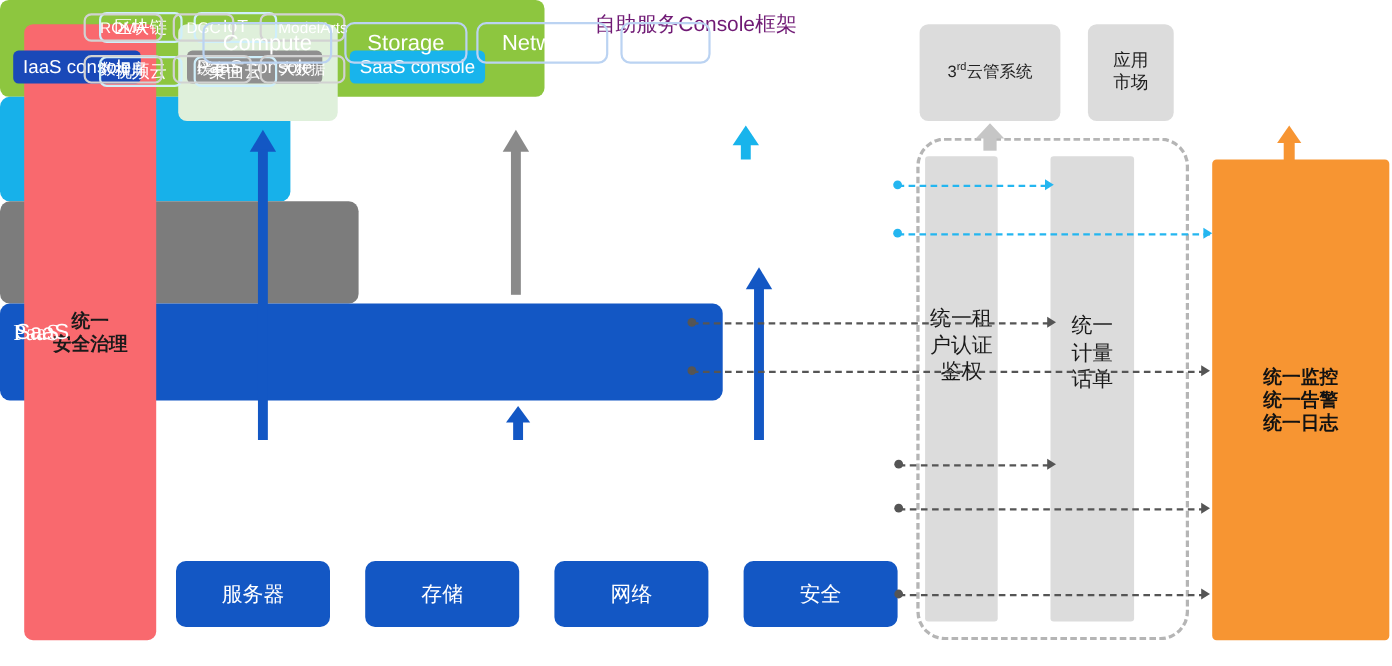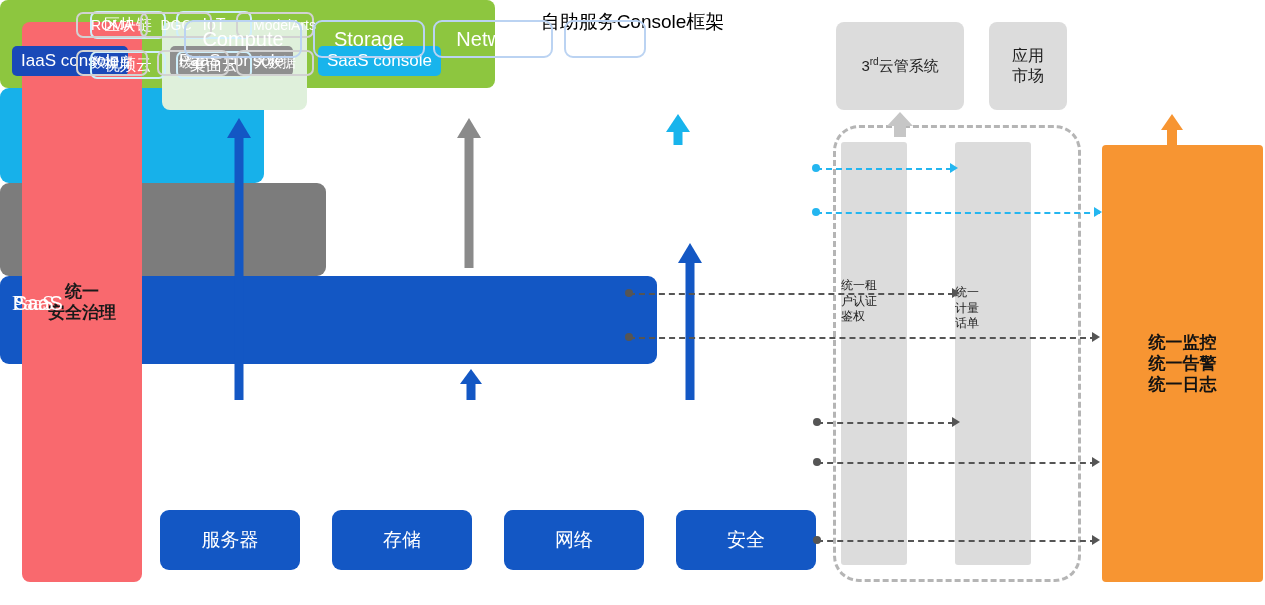--- a/index.html
+++ b/index.html
@@ -8,21 +8,21 @@
   .box{position:absolute;box-sizing:border-box;display:flex;align-items:center;justify-content:center;text-align:center;line-height:1.25;}
 
   
   #sec-pillar{left:22px;top:22px;width:120px;height:560px;background:#F9696E;border-radius:8px;color:#1a1a1a;font-size:17px;font-weight:700;}
 
   
   #api-gw{left:162px;top:22px;width:145px;height:88px;background:#DFF0DB;border-radius:8px;color:#222;font-size:17px;}
 
   
   #console-frame{left:322px;top:22px;width:495px;height:88px;background:#8CC63F;background:#8DC63F;border-radius:8px;display:block;}
-  #console-frame .cf-title{position:absolute;left:0;top:9px;width:100%;text-align:center;font-size:19px;color:#000000;font-weight:400;}
+  #console-frame .cf-title{position:absolute;left:0;top:9px;width:100%;text-align:center;font-size:19px;color:#701a75;font-weight:400;}
   .cbtn{position:absolute;top:46px;height:30px;border-radius:5px;display:flex;align-items:center;justify-content:center;color:#fff;font-size:17px;padding:0 9px;box-sizing:border-box;}
   #c-iaas{left:12px;background:#1A49B8;}
   #c-paas{left:170px;background:#8F8F8F;}
   #c-saas{left:318px;background:#18B4EC;}
 
   
   #third-party{left:836px;top:22px;width:128px;height:88px;background:#DCDCDC;border-radius:8px;color:#1f1f1f;font-size:15px;}
   #app-market{left:989px;top:22px;width:78px;height:88px;background:#DCDCDC;border-radius:8px;color:#1f1f1f;font-size:16px;}
 
   
@@ -36,21 +36,21 @@
   #s-block{left:90px;top:11px;width:76px;}
   #s-iot{left:176px;top:11px;width:76px;}
   #s-video{left:90px;top:51px;width:76px;}
   #s-desk{left:176px;top:51px;width:76px;}
 
   
   #paas{left:303px;top:268px;width:326px;height:93px;background:#7C7C7C;border-radius:9px;display:block;}
   #paas .lbl{position:absolute;left:12px;top:50%;transform:translateY(-50%);color:#ffffff;font-size:21px;font-family:Liberation Serif, serif;}
   .pchip{position:absolute;height:26px;border:2px solid #D2D2D2;border-radius:7px;display:flex;align-items:center;justify-content:center;color:#fff;font-size:14px;box-sizing:border-box;}
   #p-roma{left:76px;top:12px;width:72px;}
-  #p-dgc{left:140px;top:12px;width:72px;}
+  #p-dgc{left:157px;top:12px;width:56px;}
   #p-ma{left:236px;top:12px;width:78px;padding-left:19px;}
   #p-db{left:76px;top:50px;width:72px;}
   #p-cache{left:157px;top:50px;width:72px;}
   #p-bd{left:236px;top:50px;width:78px;}
 
   
   #iaas{left:160px;top:400px;width:657px;height:88px;background:#1357C4;border-radius:9px;display:block;}
   #iaas .lbl{position:absolute;left:14px;top:50%;transform:translateY(-50%);color:#fff;font-size:19px;}
   .ichip{position:absolute;top:20px;height:38px;border:2px solid #BBD3F2;border-radius:9px;display:flex;align-items:center;justify-content:center;color:#fff;font-size:20px;box-sizing:border-box;}
   #i-compute{left:184px;width:118px;}
@@ -62,21 +62,21 @@
   .bbox{position:absolute;top:510px;height:60px;background:#1357C4;border-radius:9px;color:#fff;font-size:19px;display:flex;align-items:center;justify-content:center;}
   #b-server{left:160px;width:140px;}
   #b-storage{left:332px;width:140px;}
   #b-network{left:504px;width:140px;}
   #b-security{left:676px;width:140px;}
 
   
   #dashed-container{position:absolute;left:833px;top:125px;width:248px;height:457px;border:3px dashed #B5B5B5;border-radius:26px;box-sizing:border-box;}
   #col-auth{position:absolute;left:841px;top:142px;width:66px;height:423px;background:#DCDCDC;border-radius:3px;}
   #col-bill{position:absolute;left:955px;top:142px;width:76px;height:423px;background:#DCDCDC;border-radius:3px;}
-  .colcap{position:absolute;text-align:left;font-size:12px;color:#1a1a1a;line-height:1.3;}
+  .colcap{position:absolute;text-align:center;font-size:19px;color:#1a1a1a;line-height:1.3;}
   #cap-auth{left:841px;top:278px;width:66px;}
   #cap-bill{left:955px;top:285px;width:76px;}
 
   
   .uparrow{position:absolute;}
   .uparrow .shaft{position:absolute;left:50%;transform:translateX(-50%);bottom:0;}
   .uparrow .head{position:absolute;left:50%;transform:translateX(-50%);top:0;width:0;height:0;border-left:12px solid transparent;border-right:12px solid transparent;}
 
   
   .dline{position:absolute;height:0;border-top:2px dashed #555;}

